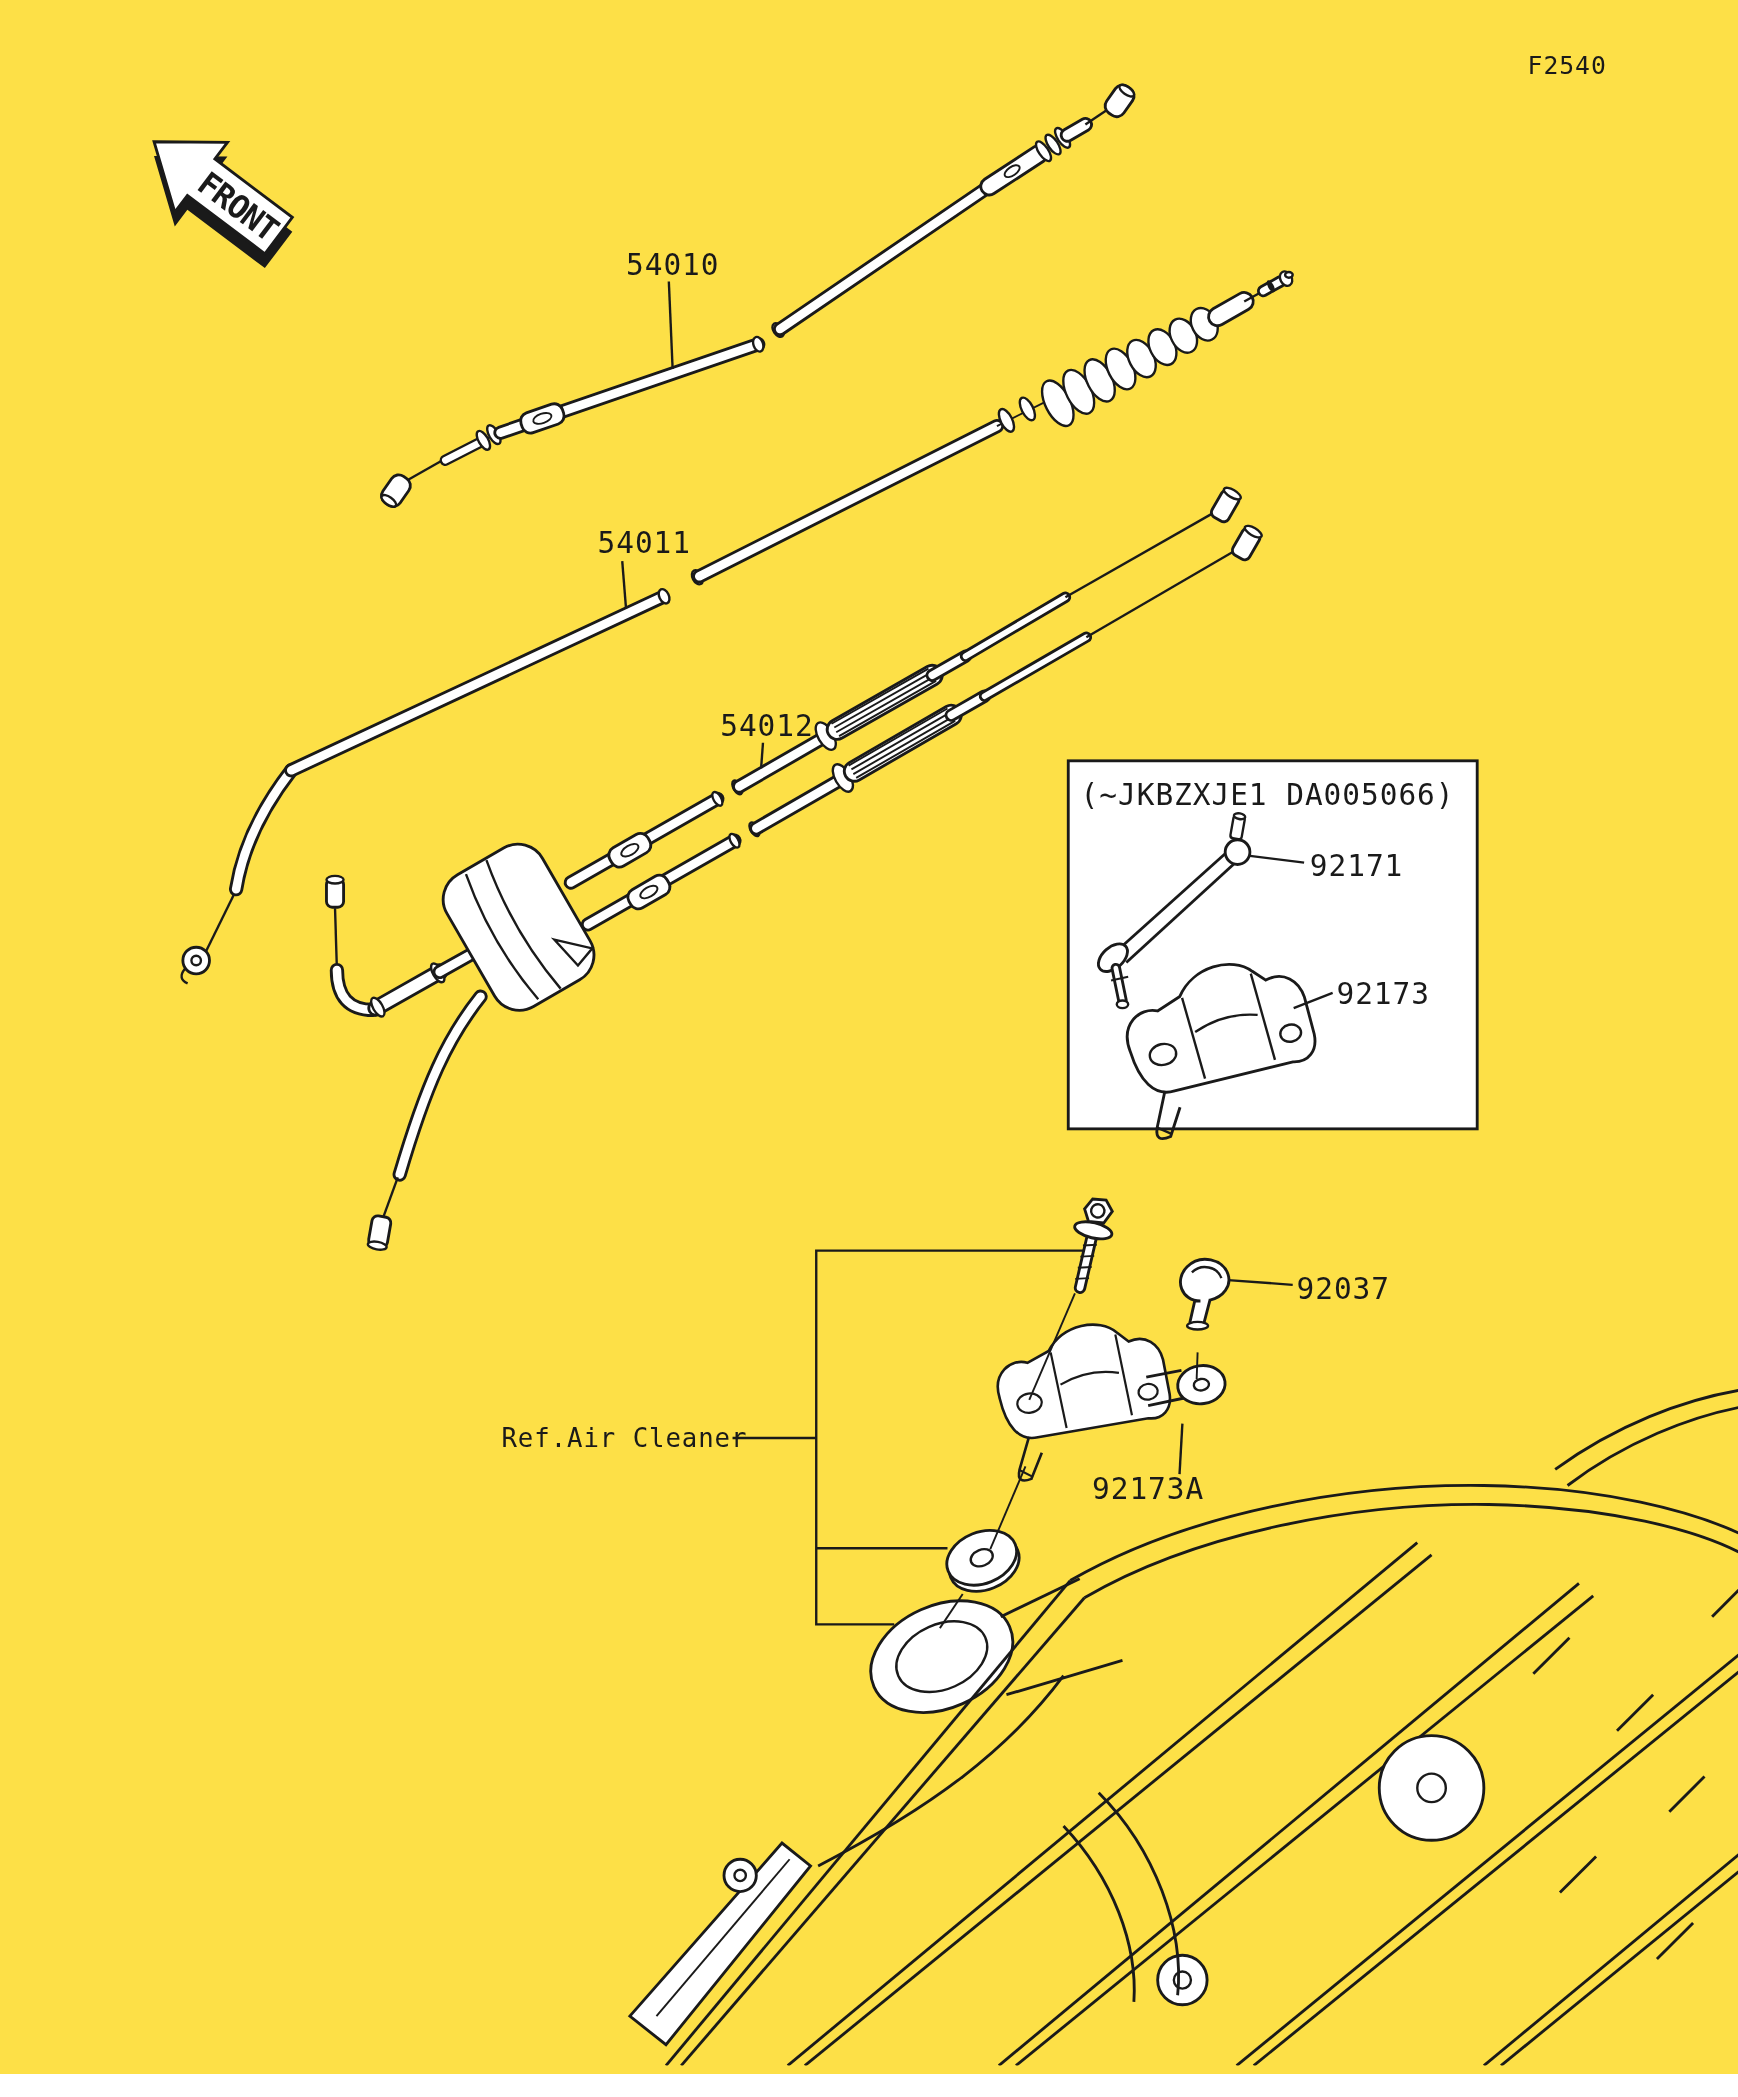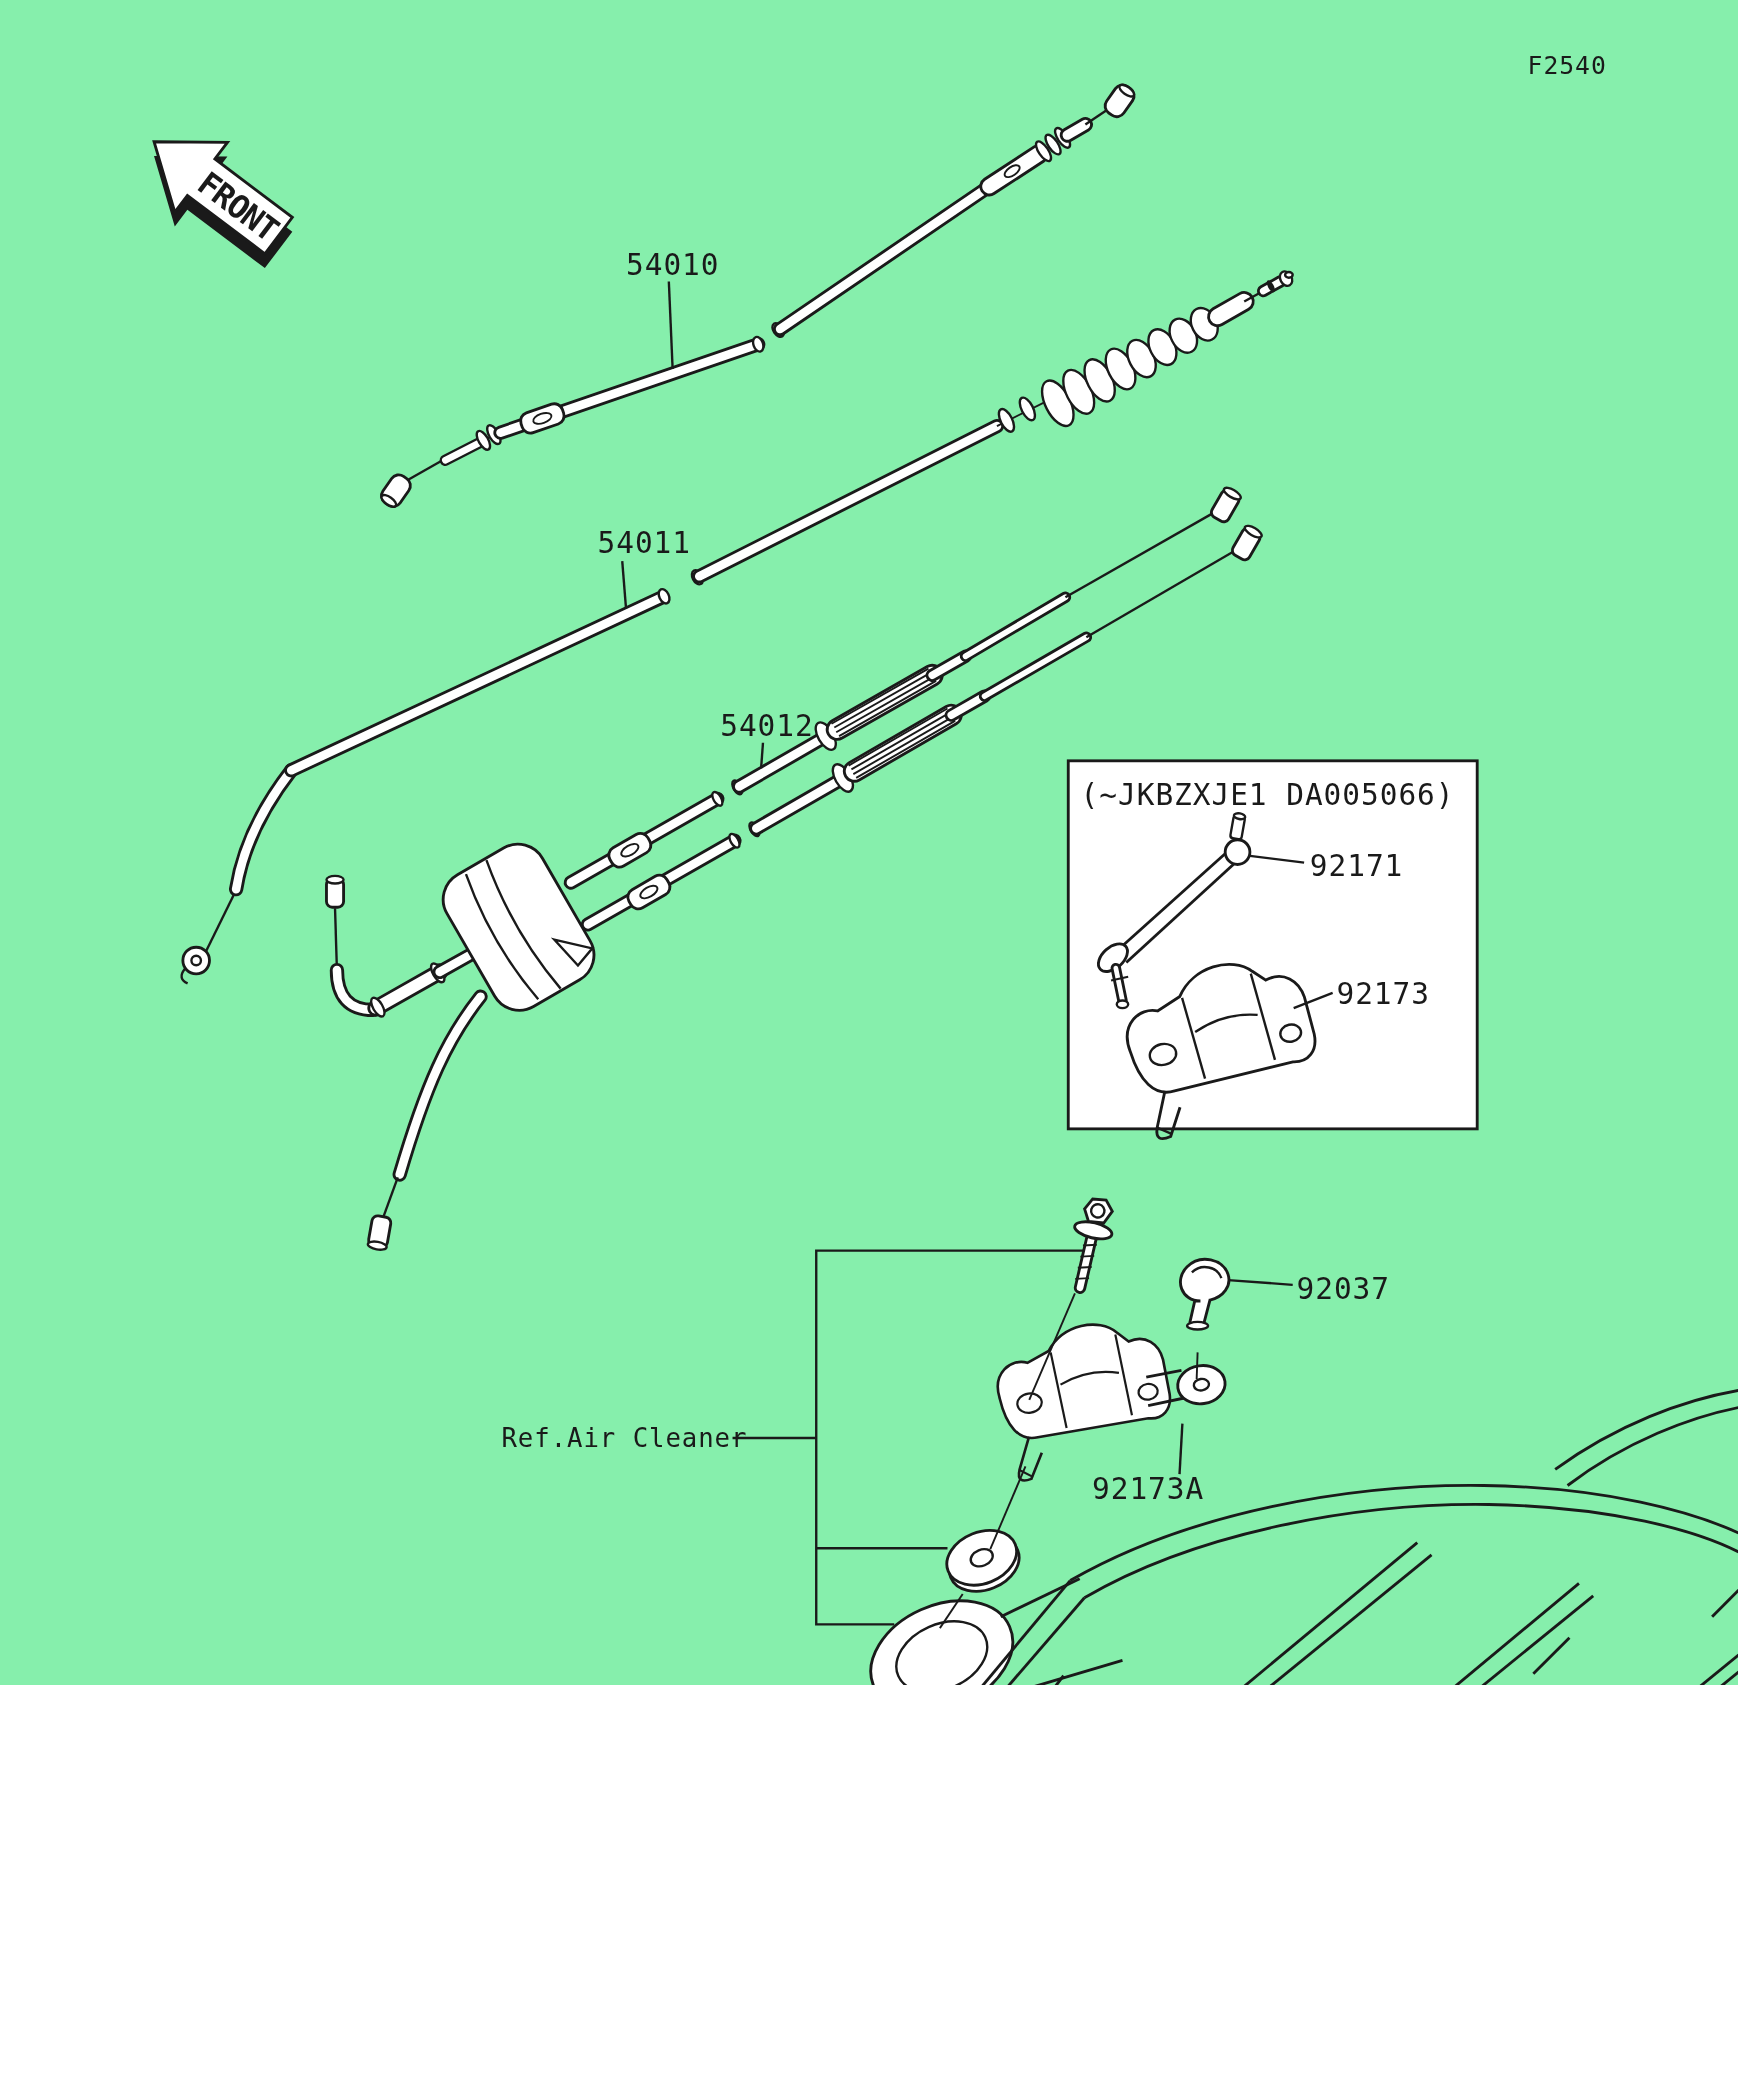--- a/index.html
+++ b/index.html
@@ -1,16 +1,16 @@
 <!DOCTYPE html>
 <html style="font-size:15px"><head>
 <meta charset="utf-8">
 <style>
   html,body{margin:0;padding:0;background:#fff;}
-  .stage{position:relative;width:1739px;height:1685px;background:#86efac;overflow:hidden;}
+  .stage{position:relative;width:1739px;height:2074px;background:#fde047;overflow:hidden;}
   svg{display:block}
   .ln{stroke:#1a1a1a;stroke-width:2.5;fill:none;}
   .ln2{stroke:#1a1a1a;stroke-width:2;fill:none;}
   .ln3{stroke:#1a1a1a;stroke-width:3;fill:none;}
   .shape{fill:#fff;stroke:#1a1a1a;stroke-width:3;}
   .shape25{stroke-width:2.5;}
   .blk{fill:#1a1a1a;stroke:none;}
   .tubeO{stroke:#1a1a1a;fill:none;stroke-linecap:round;}
   .tubeI{stroke:#fff;fill:none;stroke-linecap:round;}
   text.lbl{font-family:"DejaVu Sans Mono","Liberation Mono",monospace;fill:#1a1a1a;letter-spacing:1px;}

